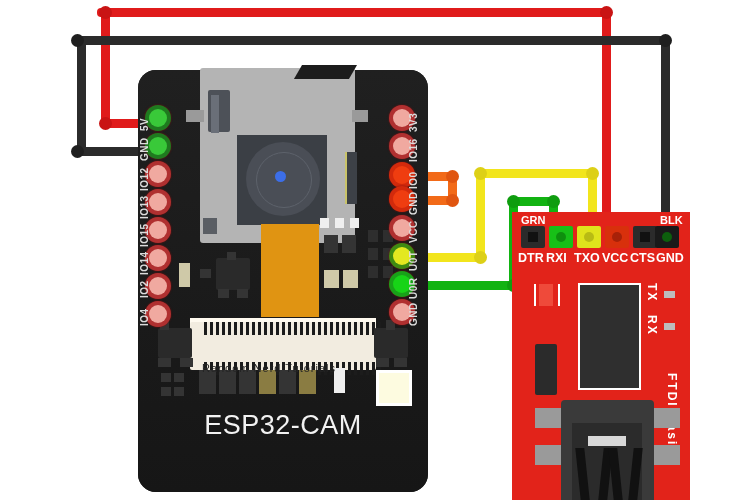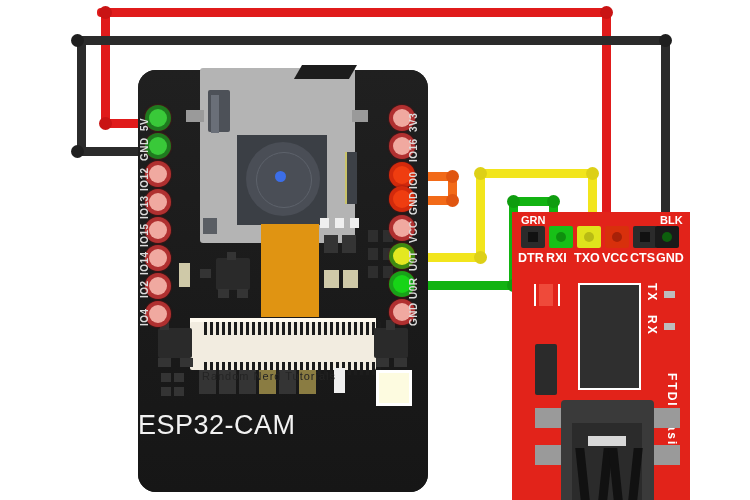--- a/index.html
+++ b/index.html
@@ -6,23 +6,23 @@
   html,body{margin:0;padding:0;background:#ffffff;}
   body{width:750px;height:500px;overflow:hidden;
        font-family:"Liberation Sans", sans-serif;}
   #stage{position:relative;width:750px;height:500px;background:#fff;}
 
   
   .esp-board{position:absolute;left:138px;top:70px;width:290px;height:422px;
              background:#1c1c1c;border-radius:18px;}
   .esp-board .inner-shade{position:absolute;inset:0;border-radius:18px;
              background:linear-gradient(180deg,#202020 0%,#1a1a1a 60%,#161616 100%);}
-  .esp-title{position:absolute;left:0;top:340px;width:290px;text-align:left;
+  .esp-title{position:absolute;left:0;top:340px;width:290px;text-align:center;
              color:#f2f2f2;font-size:27px;letter-spacing:0.5px;font-weight:400;}
-  .esp-watermark{position:absolute;left:0;top:300px;width:262px;text-align:center;
+  .esp-watermark{position:absolute;left:0;top:292px;width:262px;text-align:center;
              color:#242424;font-size:11px;letter-spacing:1px;}
 
   
   .pin{position:absolute;width:26px;height:26px;border-radius:50%;
        background:#b03030;box-shadow:0 0 2px #7a1010;}
   .pin .ring{position:absolute;left:4px;top:4px;width:18px;height:18px;
        border-radius:50%;background:#f0a9a0;}
   .pin.green{background:#1f7a1f;}
   .pin.green .ring{background:#39c939;}
   .pin.lit-red{background:#d22a0c;}

